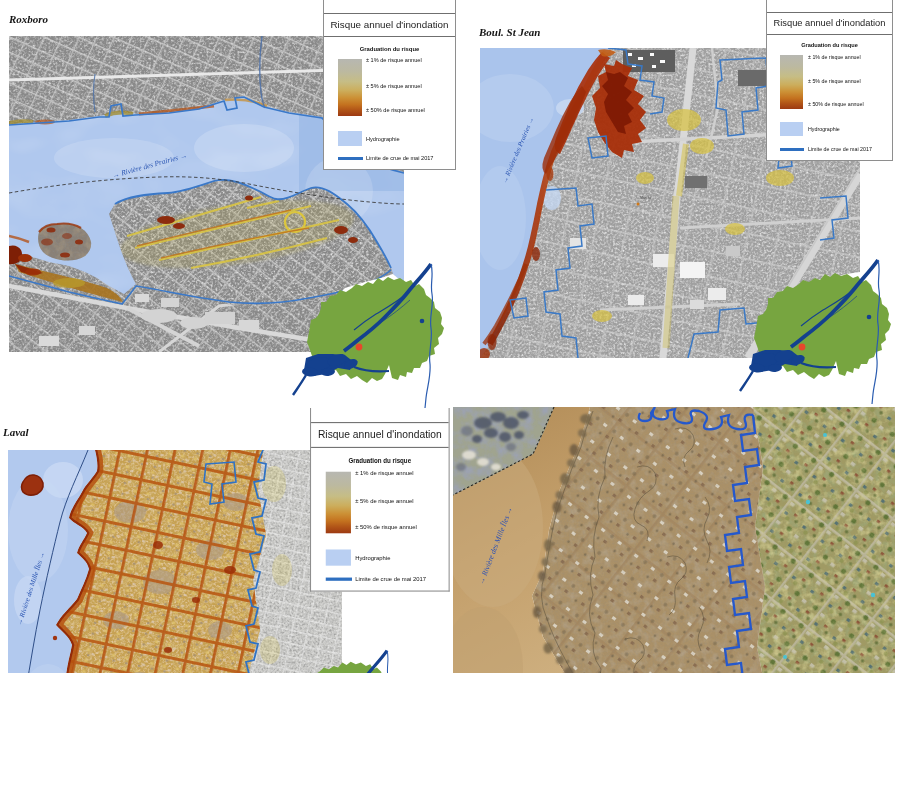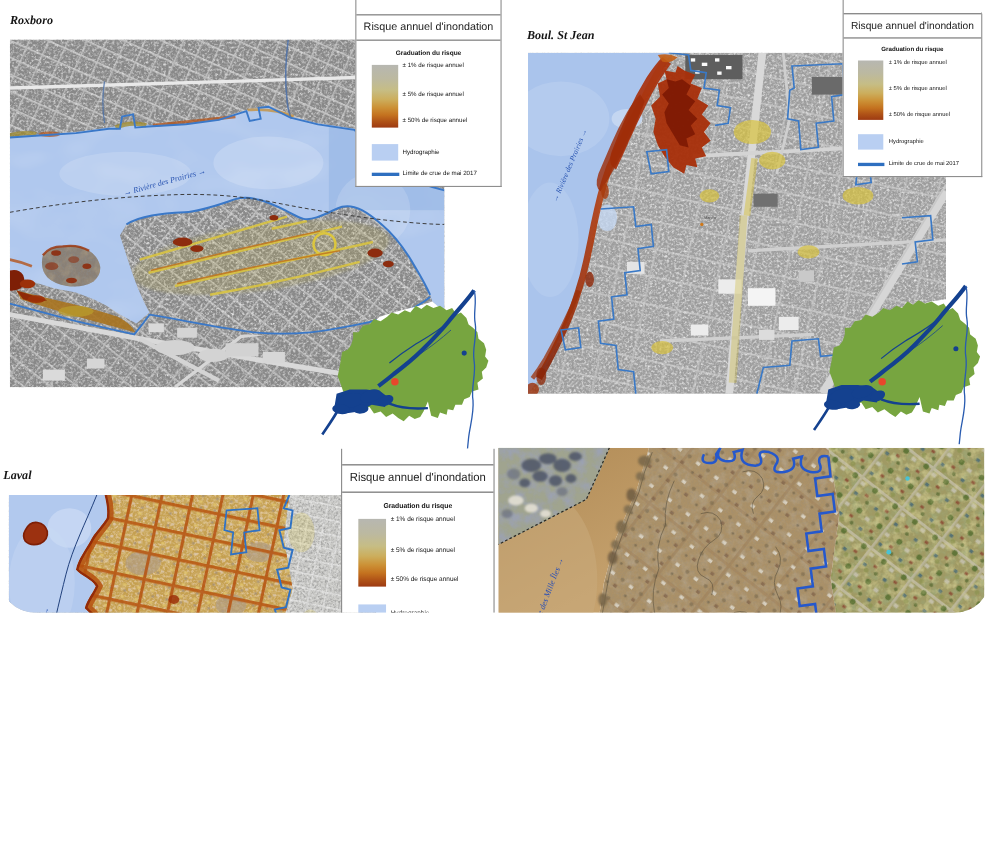--- a/index.html
+++ b/index.html
@@ -1,16 +1,16 @@
 <!DOCTYPE html>
 <html><head>
 <meta charset="utf-8">
 <style>
 html,body{margin:0;padding:0;background:#fff;}
-#page{position:relative;width:900px;height:557px;background:#fff;overflow:hidden;font-family:"Liberation Sans",sans-serif;border-radius:32px;}
+#page{position:relative;width:900px;height:673px;background:#fff;overflow:hidden;font-family:"Liberation Sans",sans-serif;}
 .ptitle{position:absolute;font-family:"Liberation Serif",serif;font-style:italic;font-weight:bold;font-size:11px;color:#151515;line-height:1;}
 .legend{position:absolute;width:133px;height:170px;background:#fff;border:1px solid #8e8e8e;border-top:none;box-sizing:border-box;}
 .lg-titlebar{position:absolute;left:0;top:13px;width:100%;height:22px;border-top:1px solid #6f6f6f;border-bottom:1px solid #6f6f6f;text-align:center;line-height:22px;font-size:9.8px;color:#1c1c1c;}
 .lg-grad{position:absolute;top:46px;left:0;width:100%;text-align:center;font-size:5.9px;font-weight:bold;color:#111;}
 .lg-bar{position:absolute;left:14px;top:59px;width:24px;height:57px;background:linear-gradient(to bottom,#b7b7b1 0%,#bcb9a0 22%,#c6bd85 40%,#ccae5d 55%,#cc9136 68%,#c4721f 80%,#b05317 90%,#9d3a12 100%);}
 .lg-lab{position:absolute;left:42px;font-size:5.6px;color:#111;white-space:nowrap;}
 .lg-hyd{position:absolute;left:14px;top:131px;width:24px;height:15px;background:#b9cff2;}
 .lg-line{position:absolute;left:14px;top:157px;width:25px;height:2.6px;background:#2e6fc0;}
 svg{position:absolute;display:block;}
 </style>

